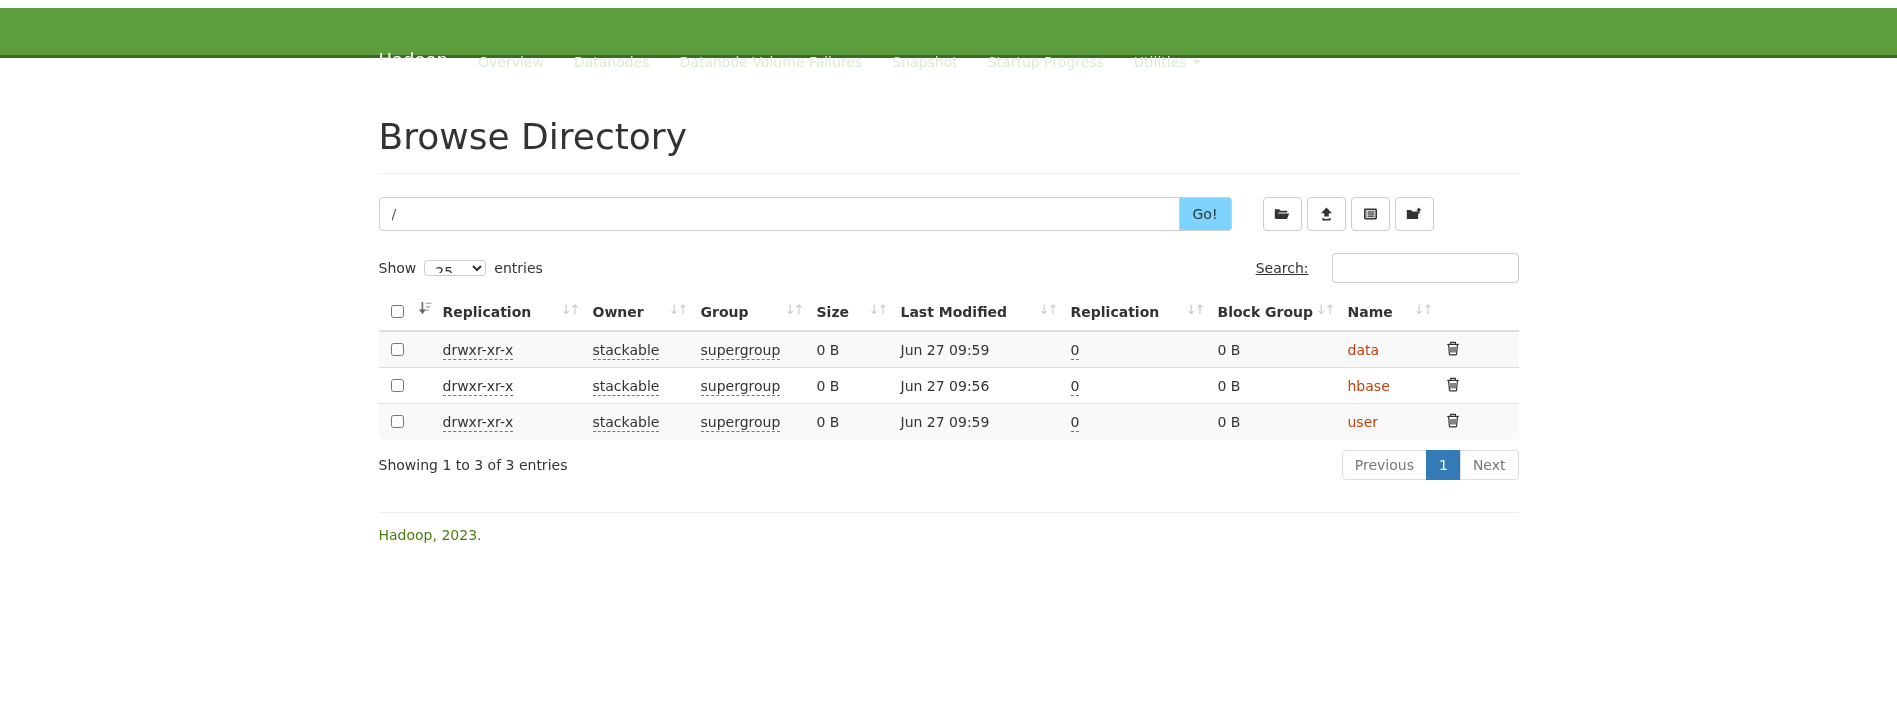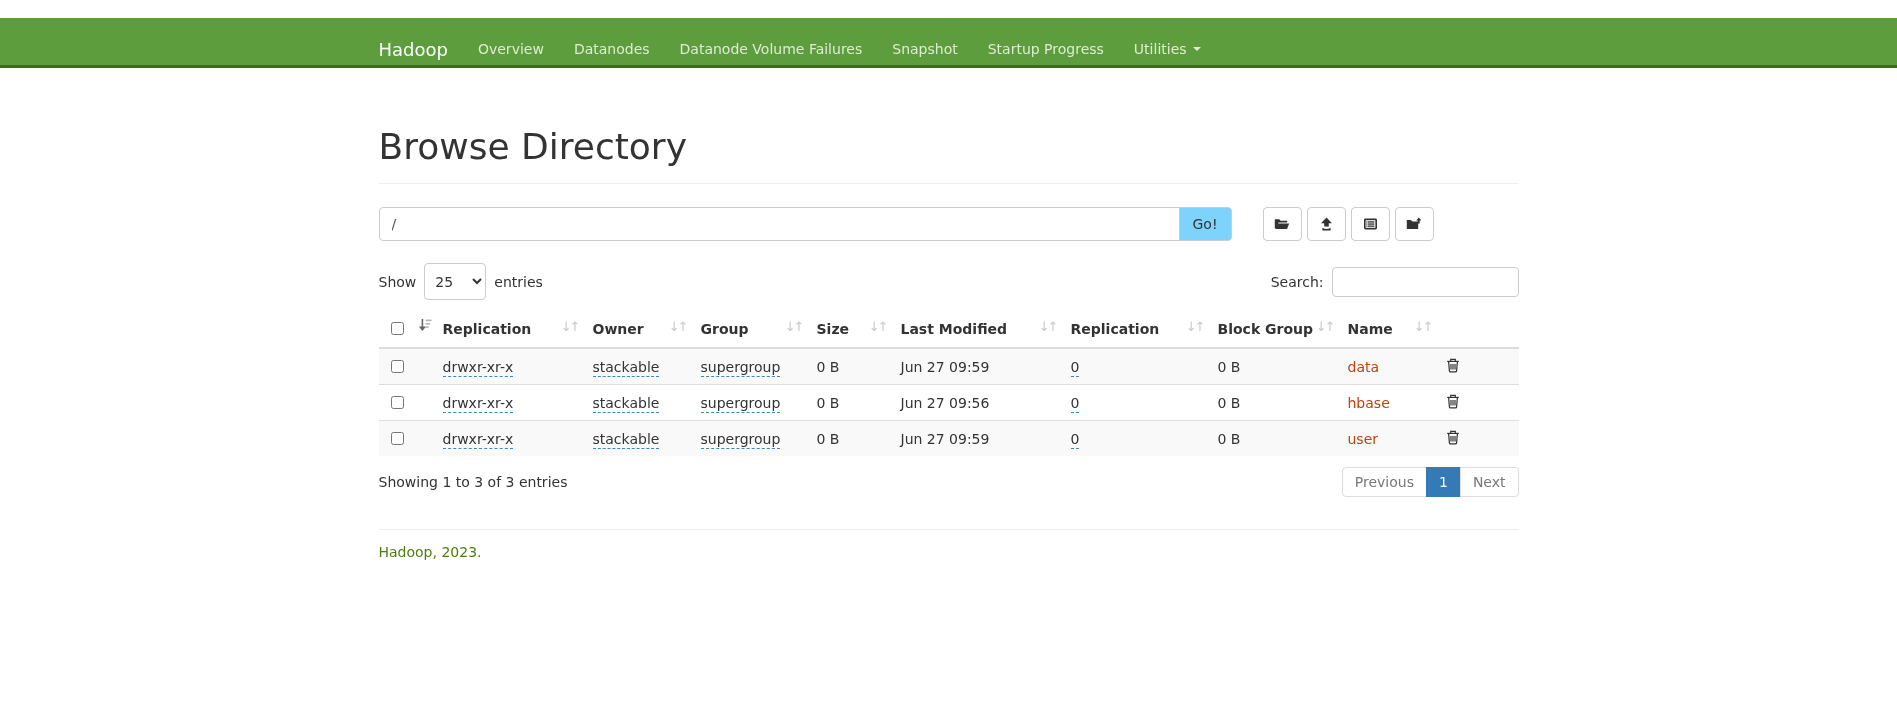--- a/index.html
+++ b/index.html
@@ -8,22 +8,22 @@
     width:1897px; min-height:722px;
     font-family:"DejaVu Sans","Liberation Sans",sans-serif;
     font-size:14px; color:#333;
   }
 
   
   .navbar {
     height:50px; background:#5d9d3e; border-bottom:3px solid #3c6a24;
   }
   .navbar-inner {
-    width:1170px; margin:18px auto; padding:0 15px;
-    display:flex; align-items:center; height:62px;
+    width:1170px; margin:8px auto; padding:0 15px;
+    display:flex; align-items:flex-end; height:62px;
   }
   .brand {
     margin-left:-15px; padding:0 15px; display:flex; align-items:center;
     color:#fff; font-size:18px; text-decoration:none; cursor:pointer;
   }
   .nav-links { list-style:none; margin:0; padding:0; display:flex; }
   .nav-links li { display:flex; }
   .nav-links a {
     display:flex; align-items:center; padding:0 15px; color:#ddecd2;
     text-decoration:none; font-size:14px; cursor:pointer;
@@ -61,24 +61,24 @@
     display:flex; align-items:center; justify-content:center; cursor:pointer;
   }
   .op-btn svg { display:block; }
 
   
   .controls-row {
     margin-top:22px; display:flex; justify-content:space-between; align-items:center;
   }
   .show-entries { display:flex; align-items:center; gap:8px; }
   .page-size-select {
-    height:37px; min-width:62px; padding:2px 6px; font-size:14px; color:#333;
+    height:16px; min-width:62px; padding:2px 6px; font-size:14px; color:#333;
     border:1px solid #ccc; border-radius:4px; background:#fff; font-family:inherit;
   }
-  .search-box { display:flex; align-items:center; gap:8px; }
+  .search-box { display:flex; align-items:center; gap:23px;text-decoration:underline; }
   .search-input {
     width:187px; height:30px; padding:4px 8px; font-size:14px;
     border:1px solid #ccc; border-radius:4px; outline:none; font-family:inherit;
   }
 
   
   table.listing { width:1140px; margin-top:10px; border-collapse:collapse; table-layout:fixed; }
   .listing th {
     text-align:left; font-weight:bold; padding:9px 8px; border-bottom:2px solid #ddd;
     position:relative; cursor:pointer; font-size:14px;

